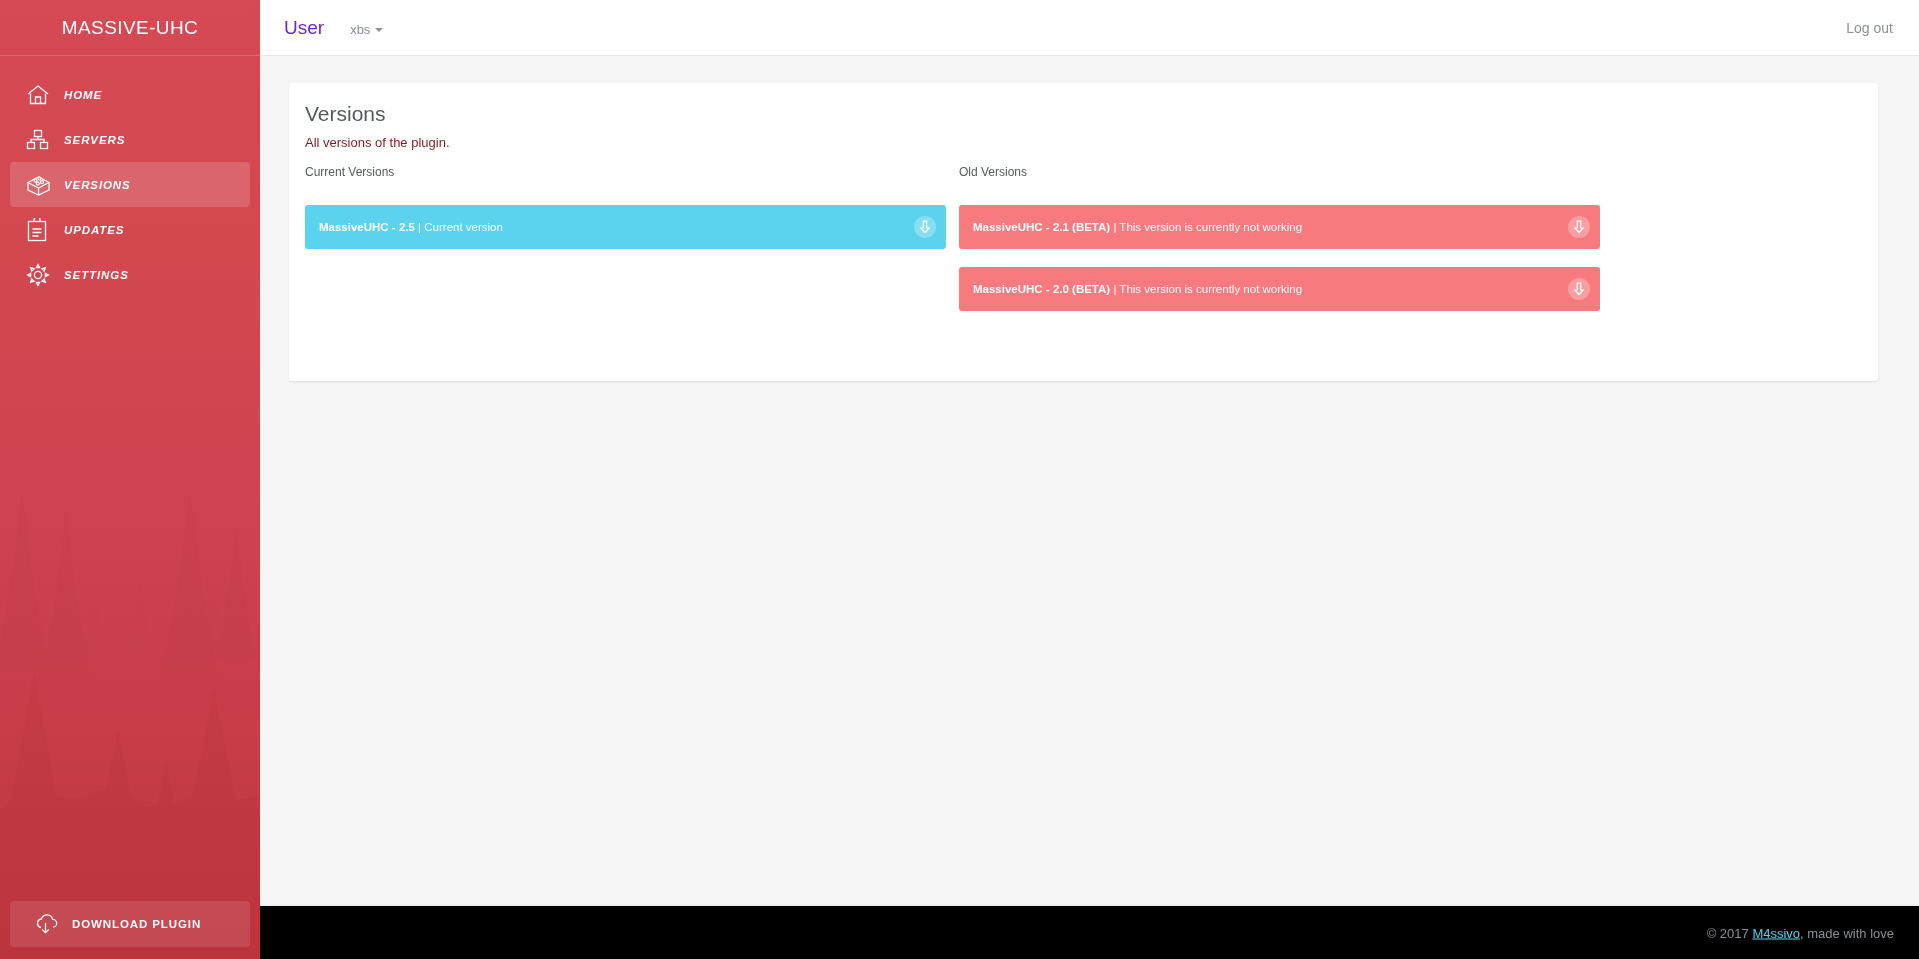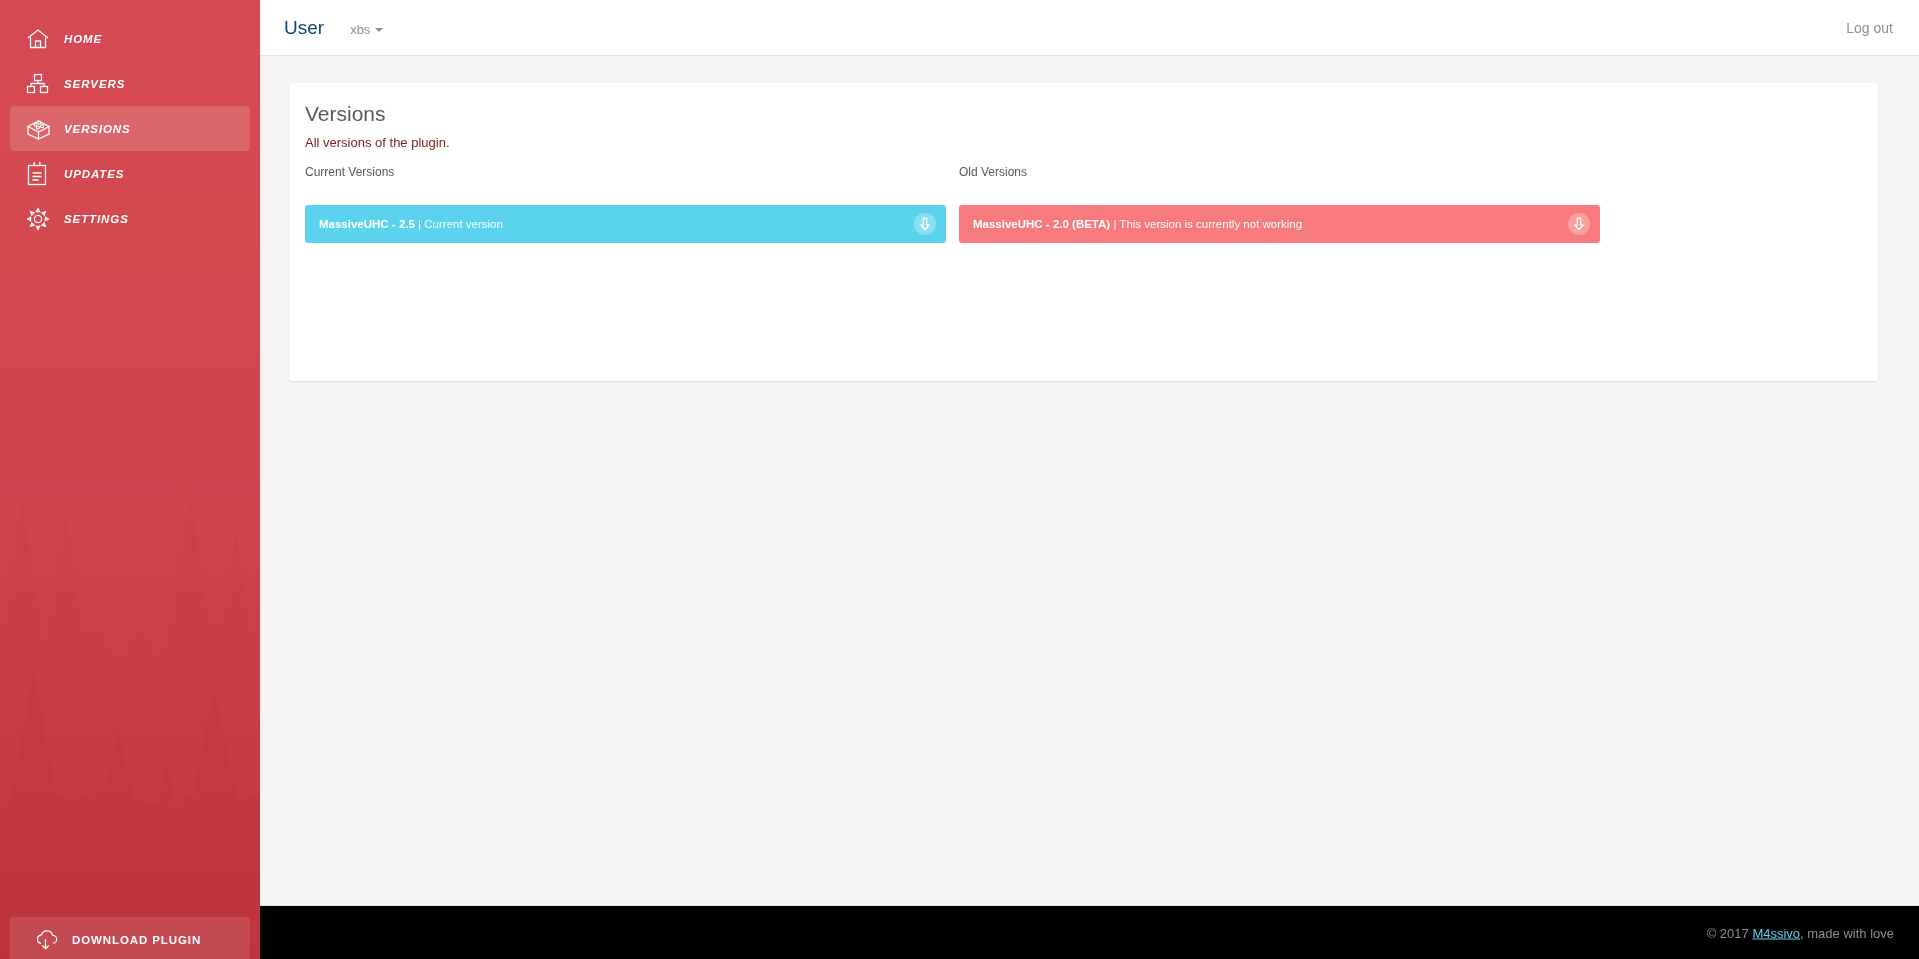--- a/index.html
+++ b/index.html
@@ -117,21 +117,21 @@
     height: 56px;
     background: #ffffff;
     border-bottom: 1px solid #e7e7e7;
     display: flex;
     align-items: center;
     z-index: 4;
   }
   #topbar-user {
     margin-left: 24px;
     font-size: 19px;
-    color: #0c4a6e;
+    color: #6d28d9;
     font-weight: 400;
   }
   #topbar-dropdown {
     margin-left: 26px;
     font-size: 13px;
     color: #8a9097;
     cursor: pointer;
     display: flex;
     align-items: center;
     position: relative;
@@ -199,21 +199,21 @@
 
   .col-heading {
     font-size: 12px;
     color: #555a5e;
     margin-bottom: 26px;
     font-weight: 400;
   }
 
   .ver-row {
     position: relative;
-    height: 38px;
+    height: 44px;
     border-radius: 3px;
     margin-bottom: 18px;
     display: flex;
     align-items: center;
     padding-left: 14px;
     cursor: pointer;
     overflow: hidden;
   }
   .ver-row.blue { background: #5bd3ee; }
   .ver-row.red  { background: #f77a7f; }
@@ -310,20 +310,23 @@
       <rect x="0" y="470" width="260" height="150"></rect>
       <path d="M0,470 C30,440 60,470 90,455 C120,440 150,480 180,462 C210,444 235,470 260,455 L260,620 L0,620 Z"></path>
     </g>
     <rect x="0" y="0" width="260" height="620" fill="url(#fogGrad)"></rect>
   </svg>
 
   <div id="sidebar-tint"></div>
 
   <div id="sidebar-inner">
 
+    <div id="brand">
+      <span id="brand-text">MASSIVE-UHC</span>
+    </div>
 
     <nav id="nav">
 
       <a class="nav-item" href="#">
         <span class="nav-icon">
           <svg width="24" height="22" viewBox="0 0 24 22" fill="none" stroke="#ffffff" stroke-width="1.3">
             <path d="M2 10 L12 2 L22 10"></path>
             <path d="M4.5 9.5 V19.5 H19.5 V9.5"></path>
             <path d="M9.5 19.5 V13 H14.5 V19.5"></path>
           </svg>
@@ -425,20 +428,30 @@
             <path d="M4.3 1.2 H7.7 V8 H10.2 L6 12.5 L1.8 8 H4.3 Z"></path>
           </svg>
         </span>
       </div>
 
     </div>
 
     <div class="col" id="col-old">
       <div class="col-heading">Old Versions</div>
 
+      <div class="ver-row red">
+        <span class="ver-text">
+          <span class="vname">MassiveUHC - 2.1 (BETA)</span><span class="vsep"> | </span><span class="vnote">This version is currently not working</span>
+        </span>
+        <span class="dl-badge">
+          <svg width="12" height="14" viewBox="0 0 12 14" fill="none" stroke="#ffffff" stroke-width="1.2">
+            <path d="M4.3 1.2 H7.7 V8 H10.2 L6 12.5 L1.8 8 H4.3 Z"></path>
+          </svg>
+        </span>
+      </div>
 
       <div class="ver-row red">
         <span class="ver-text">
           <span class="vname">MassiveUHC - 2.0 (BETA)</span><span class="vsep"> | </span><span class="vnote">This version is currently not working</span>
         </span>
         <span class="dl-badge">
           <svg width="12" height="14" viewBox="0 0 12 14" fill="none" stroke="#ffffff" stroke-width="1.2">
             <path d="M4.3 1.2 H7.7 V8 H10.2 L6 12.5 L1.8 8 H4.3 Z"></path>
           </svg>
         </span>

